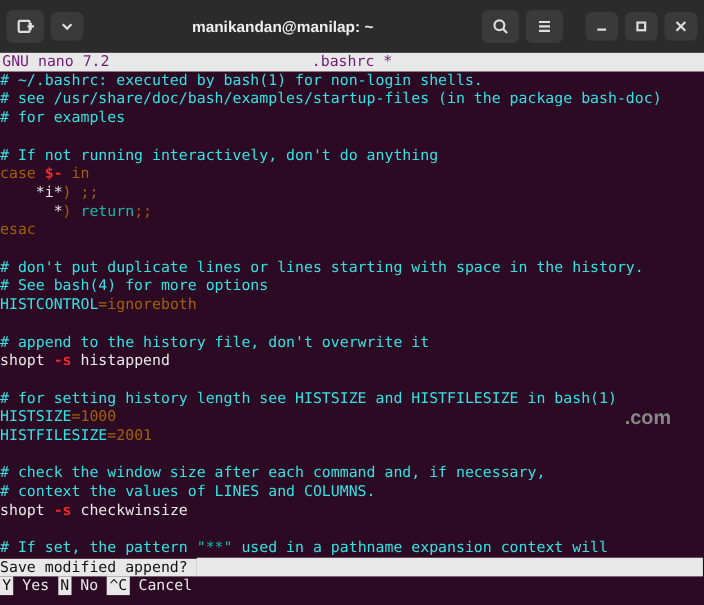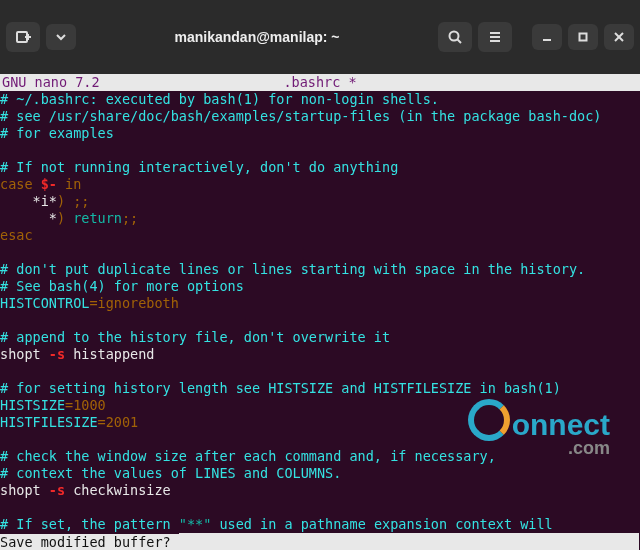--- a/index.html
+++ b/index.html
@@ -1,16 +1,16 @@
 <!DOCTYPE html>
 <html><head>
 <meta charset="utf-8">
 <style>
   html,body{margin:0;padding:0;width:640px;height:550px;background:#2c0a24;font-family:"DejaVu Sans Mono","Liberation Mono",monospace;font-size:13.5px;overflow:hidden}
-  .titlebar{height:40px;background:#2b2b2b;display:flex;align-items:center;padding:17px 6px;gap:6px}
+  .titlebar{height:40px;background:#2b2b2b;display:flex;align-items:center;padding:4px 6px;gap:6px}
   .tb-btn{width:34px;height:30px;border-radius:6px;background:#3a3a3a;display:flex;align-items:center;justify-content:center;color:#ddd}
   .tb-btn.small{width:30px;height:26px}
   .tb-btn svg{stroke:#ddd;fill:none;stroke-width:2}
   .title{flex:1;text-align:center;color:#eee;font-family:sans-serif;font-size:14px;font-weight:600}
   .win-controls{display:flex;gap:6px}
   .editor{position:relative;height:510px}
   .hdr{background:#e8e8e8;color:#701a75;display:flex;height:17px;line-height:17px;padding:0 2px}
   .hdr .fn{position:absolute;left:50%;transform:translateX(-50%)}
   .code{white-space:pre;color:#e8e8e8;line-height:17px}
   .c{color:#34e2e2}   
@@ -106,21 +106,20 @@
 <span class="va">HISTSIZE</span><span class="kw">=</span><span class="pk">1000</span>
 <span class="va">HISTFILESIZE</span><span class="kw">=</span><span class="pk">2001</span>
 
 <span class="c"># check the window size after each command and, if necessary,</span>
 <span class="c"># context the values of LINES and COLUMNS.</span>
 <span>shopt </span><span class="rd">-s</span><span> checkwinsize</span>
 
 <span class="c"># If set, the pattern </span><span class="yl">"**"</span><span class="c"> used in a pathname expansion context will</span>
 </div>
 
-  <div><span class="prompt">Save modified buffer? </span><span class="fill" style="width:460px"></span></div>
+  <div><span class="prompt">Save modified append? </span><span class="fill" style="width:460px"></span></div>
   <div class="opts"><span class="short"> Y</span><span> Yes</span>
 <span class="short"> N</span><span> No</span><span>           </span><span class="short">^C</span><span> Cancel</span></div>
 
   <div class="logo">
-    <div class="big"><span class="c1"></span><span>onnect</span></div>
     <div class="sub">.com</div>
   </div>
 </div>
 
 </body></html>

